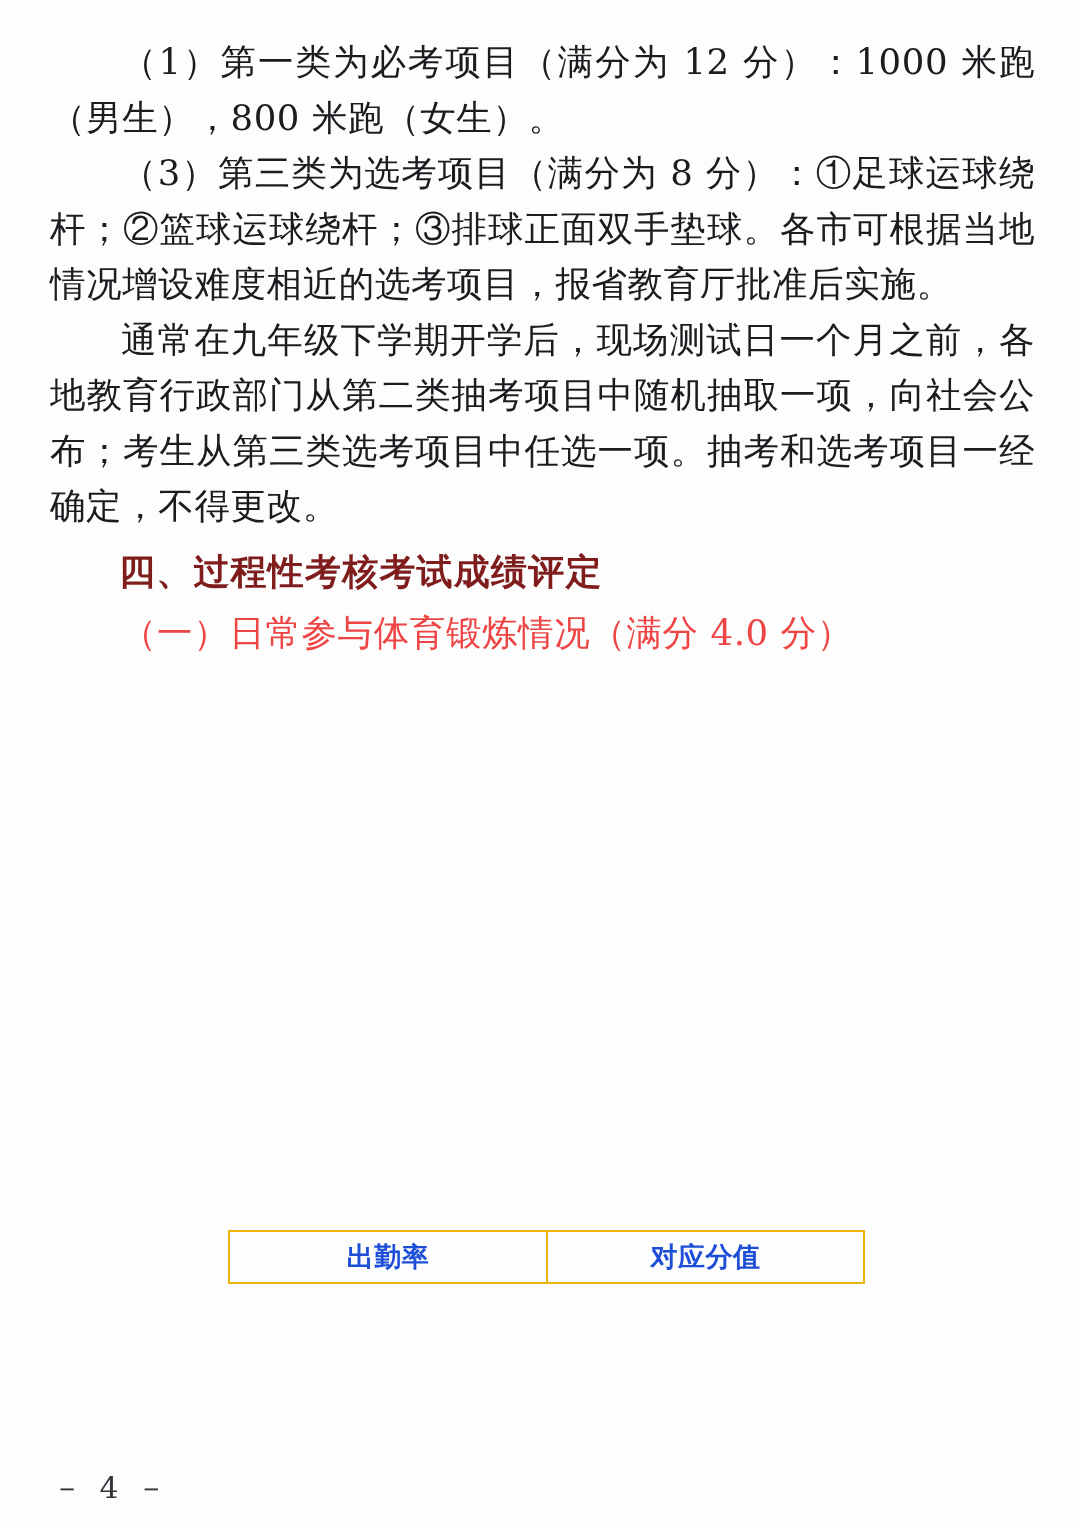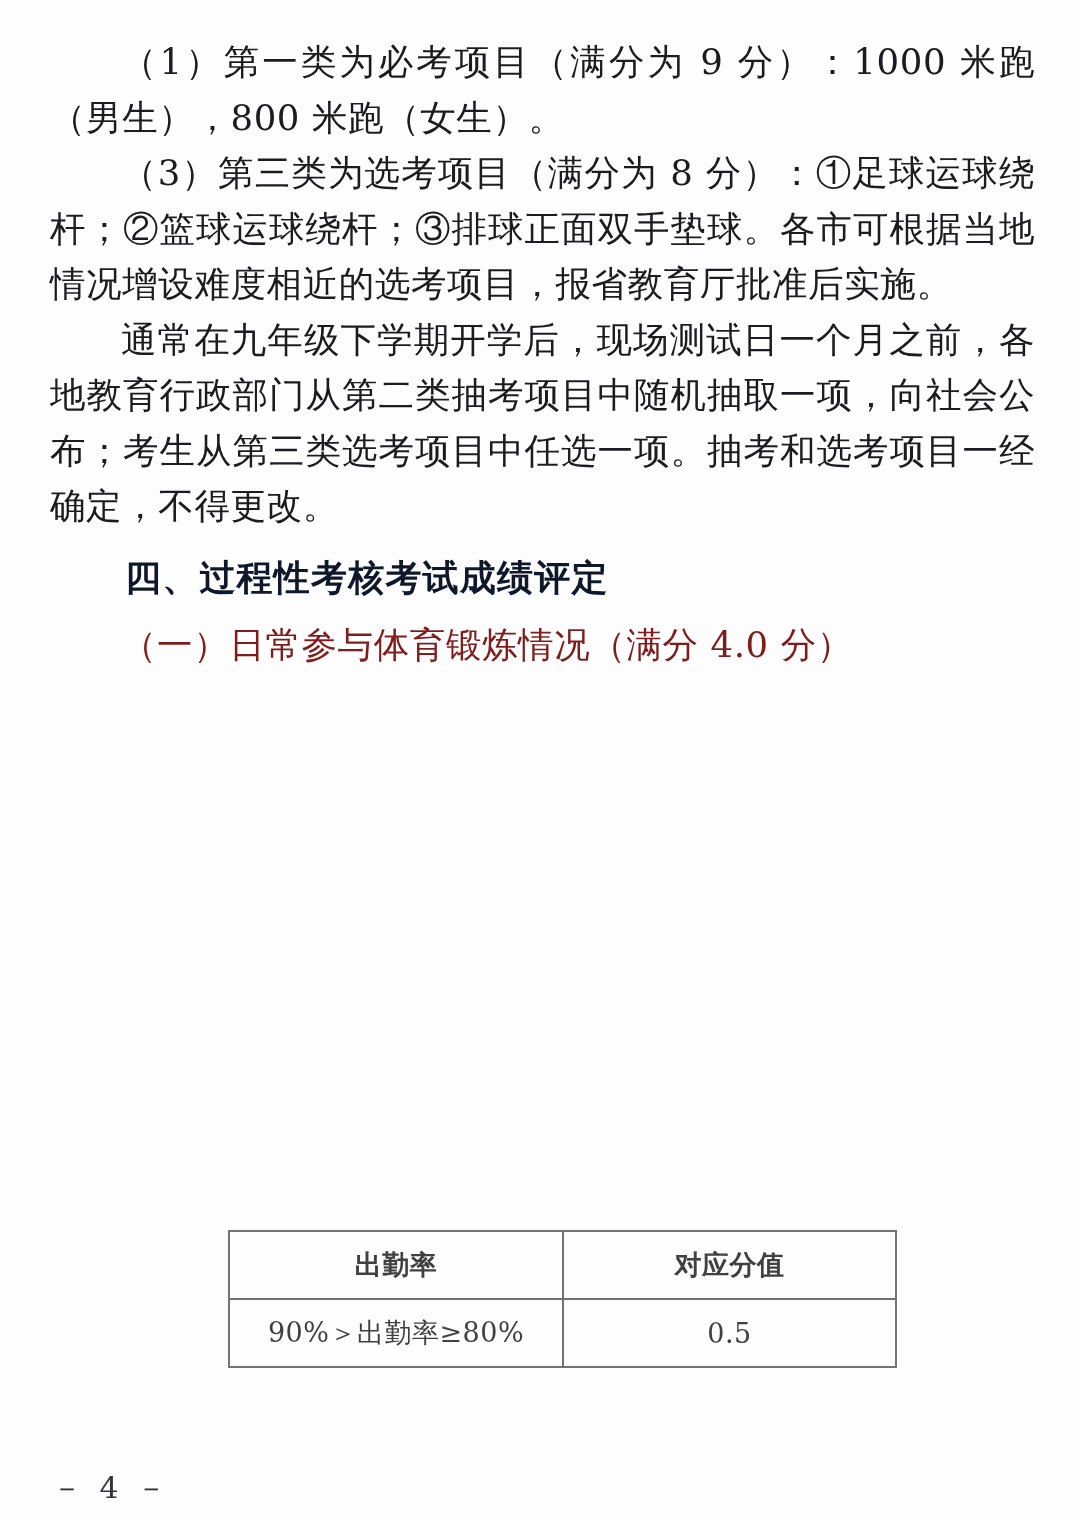--- a/index.html
+++ b/index.html
@@ -39,58 +39,58 @@
     line-height: 55.5px;
     letter-spacing: 0.6px;
     text-align: justify;
     text-justify: inter-character;
     text-indent: 71px;
     font-weight: 400;
     color: #1b1b20;
   }
 
   h2.section-heading {
-    margin: 12px;
+    margin: 6px;
     font-size: 36px;
     line-height: 55.5px;
     font-weight: bold;
     text-indent: 63px;
     letter-spacing: 1.2px;
-    color: #0f172a;
+    color: #7f1d1d;
     font-family: "DejaVu Sans", "Liberation Sans", sans-serif;
   }
 
   p.subheading {
     margin: 0;
     font-size: 35.5px;
     line-height: 55.5px;
     text-indent: 71px;
     letter-spacing: 0.6px;
-    color: #7f1d1d;
+    color: #ef4444;
   }
 
   .spacer-sm { height: 4px; }
 
   table.score-table {
     position: absolute;
     left: 228px;
     top: 1230px;
     width: 631px;
     border-collapse: collapse;
     table-layout: fixed;
   }
   table.score-table td {
-    border: 2px solid #737373;
+    border: 2px solid #eab308;
     text-align: center;
     vertical-align: middle;
     height: 50px;
     font-size: 27px;
     letter-spacing: 0.5px;
-    color: #404040;
-    padding: 8px;
+    color: #1d4ed8;
+    padding: 0;
   }
   table.score-table td.col-a { width: 316px; }
   table.score-table td.col-b { width: 315px; }
   table.score-table tr.head td {
     font-weight: bold;
     font-size: 27px;
     font-family: "DejaVu Sans", "Liberation Sans", sans-serif;
   }
 
   .footer {
@@ -102,41 +102,37 @@
     color: #33333a;
   }
 </style>
 </head>
 <body>
 
 <div class="page">
 
   <div class="content">
 
-    <p class="para">（1）第一类为必考项目（满分为 9 分）：1000 米跑（男生），800 米跑（女生）。</p>
+    <p class="para">（1）第一类为必考项目（满分为 12 分）：1000 米跑（男生），800 米跑（女生）。</p>
     <p class="para">（3）第三类为选考项目（满分为 8 分）：①足球运球绕杆；②篮球运球绕杆；③排球正面双手垫球。各市可根据当地情况增设难度相近的选考项目，报省教育厅批准后实施。</p>
     <p class="para">通常在九年级下学期开学后，现场测试日一个月之前，各地教育行政部门从第二类抽考项目中随机抽取一项，向社会公布；考生从第三类选考项目中任选一项。抽考和选考项目一经确定，不得更改。</p>
 
     <div class="spacer-sm"></div>
 
     <h2 class="section-heading">四、过程性考核考试成绩评定</h2>
 
     <p class="subheading">（一）日常参与体育锻炼情况（满分 4.0 分）</p>
 
 
   </div>
 
   <table class="score-table">
     <tbody>
       <tr class="head">
         <td class="col-a">出勤率</td>
         <td class="col-b">对应分值</td>
       </tr>
-      <tr>
-        <td class="col-a">90%＞出勤率≥80%</td>
-        <td class="col-b">0.5</td>
-      </tr>
     </tbody>
   </table>
 
   <div class="footer">－ 4 －</div>
 
 </div>
 
 </body></html>

